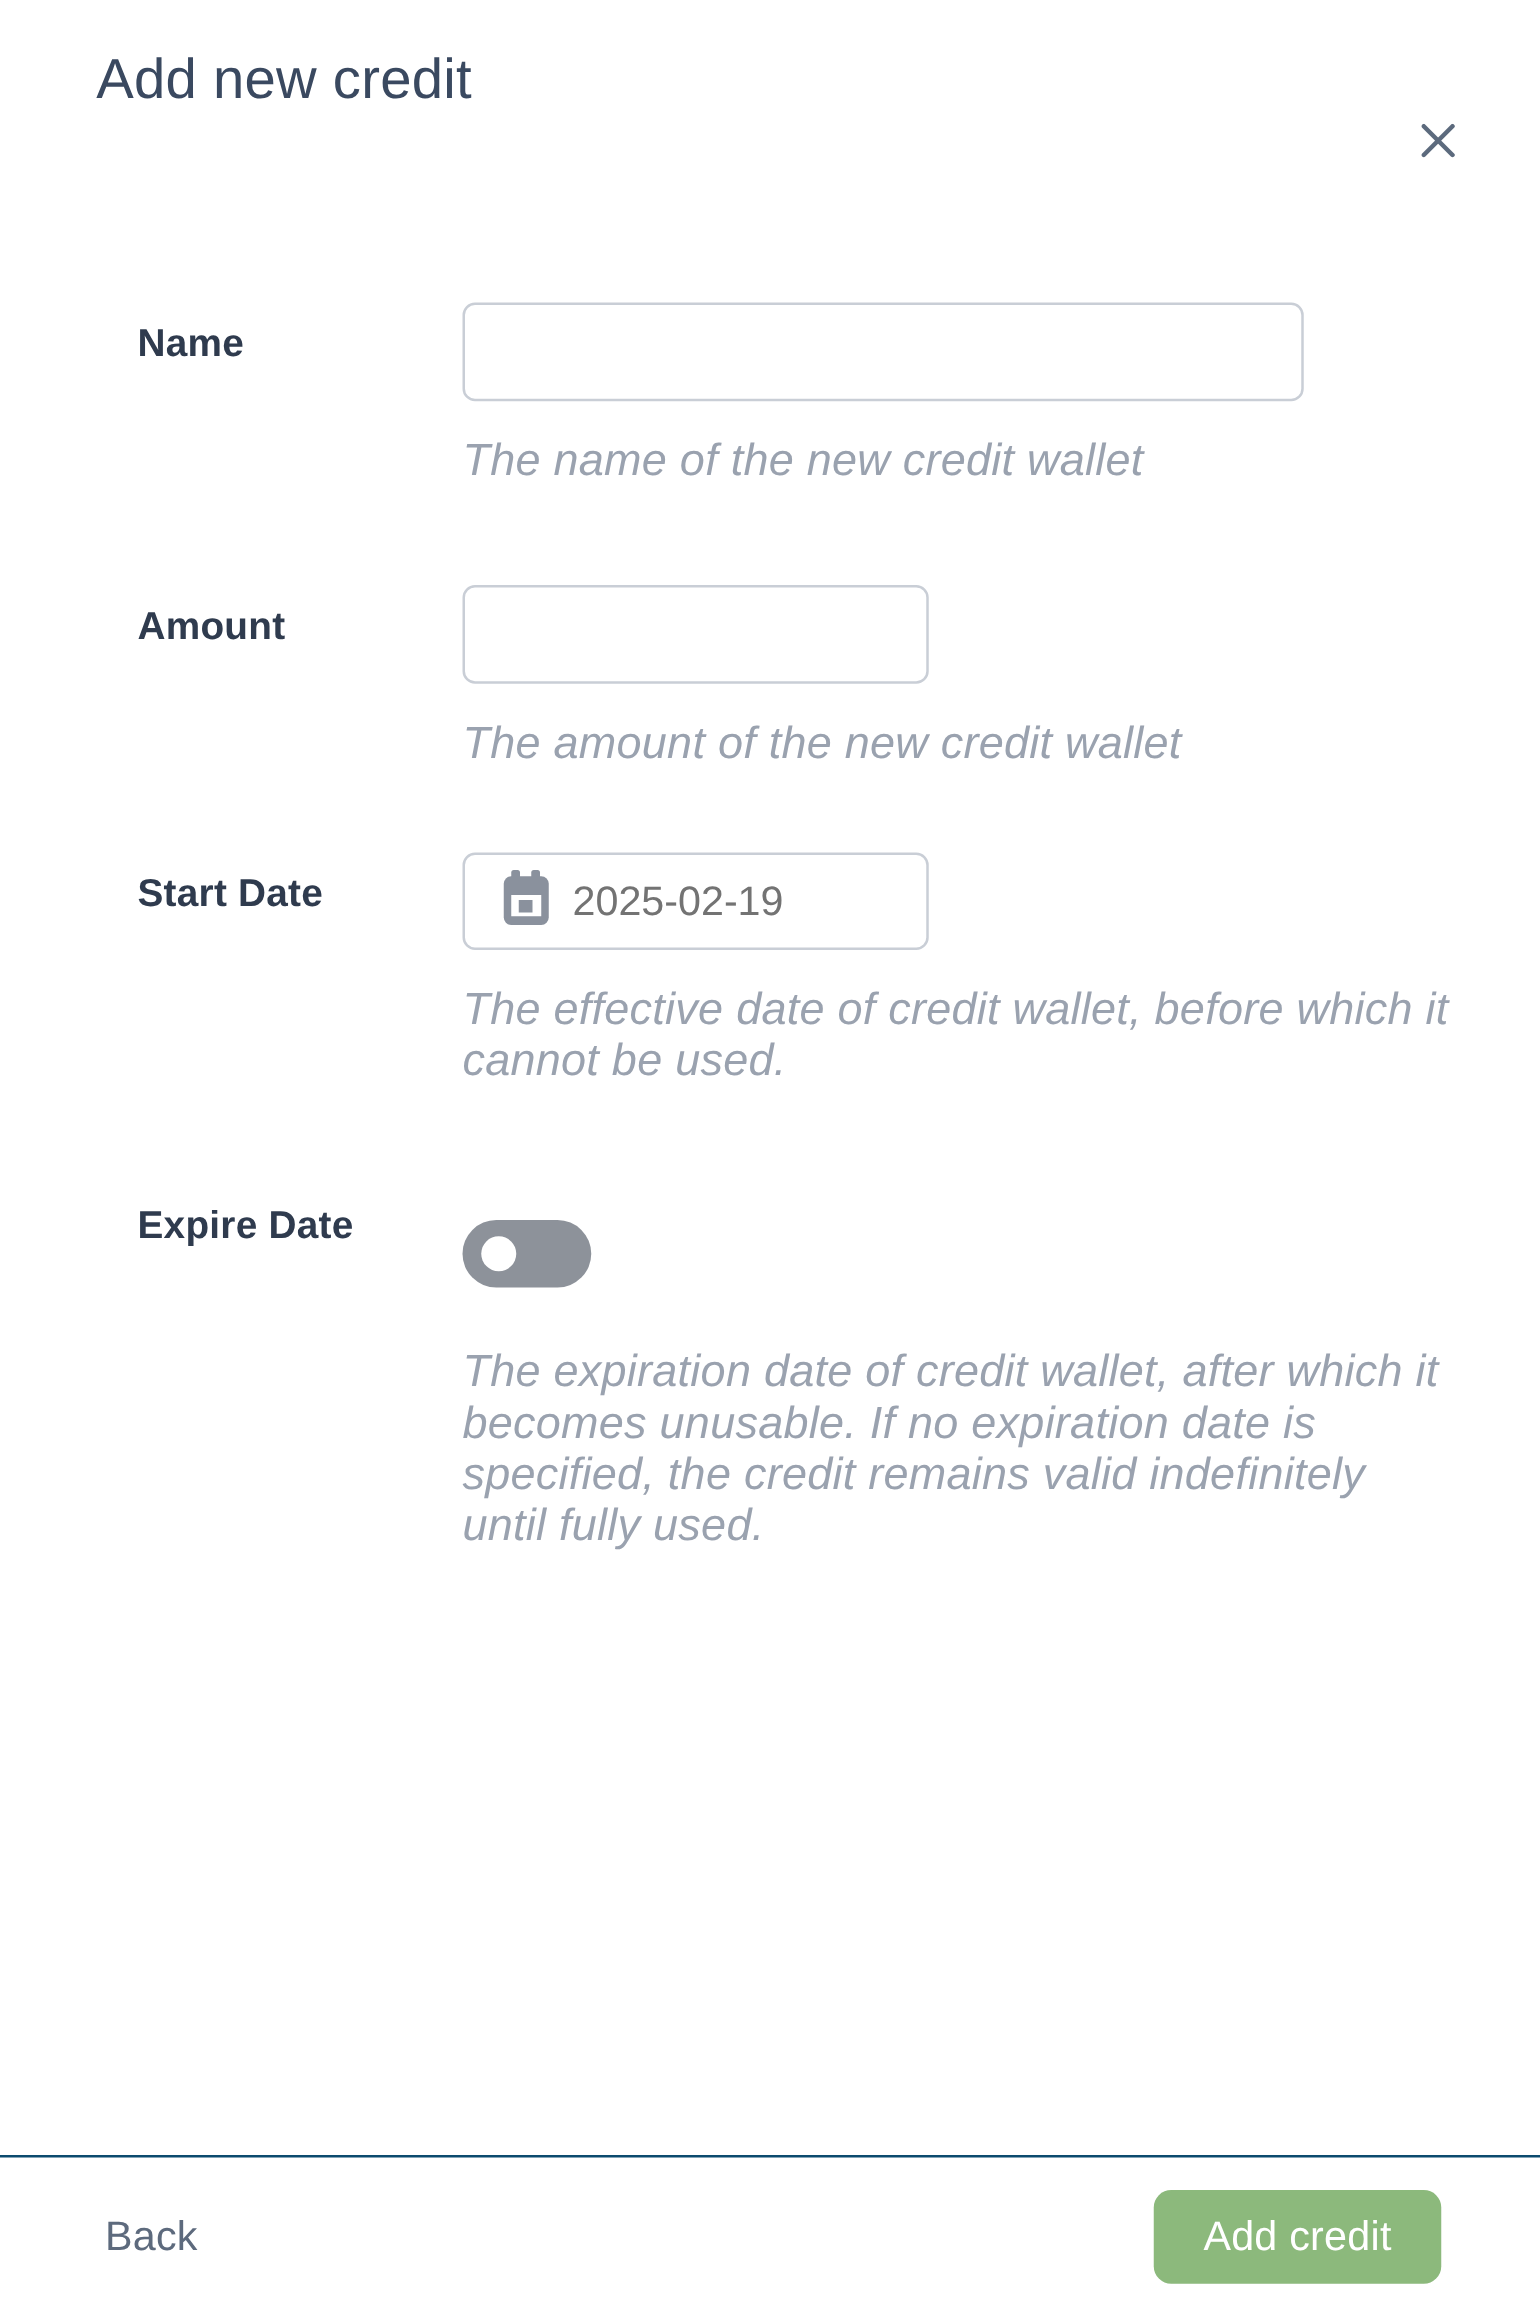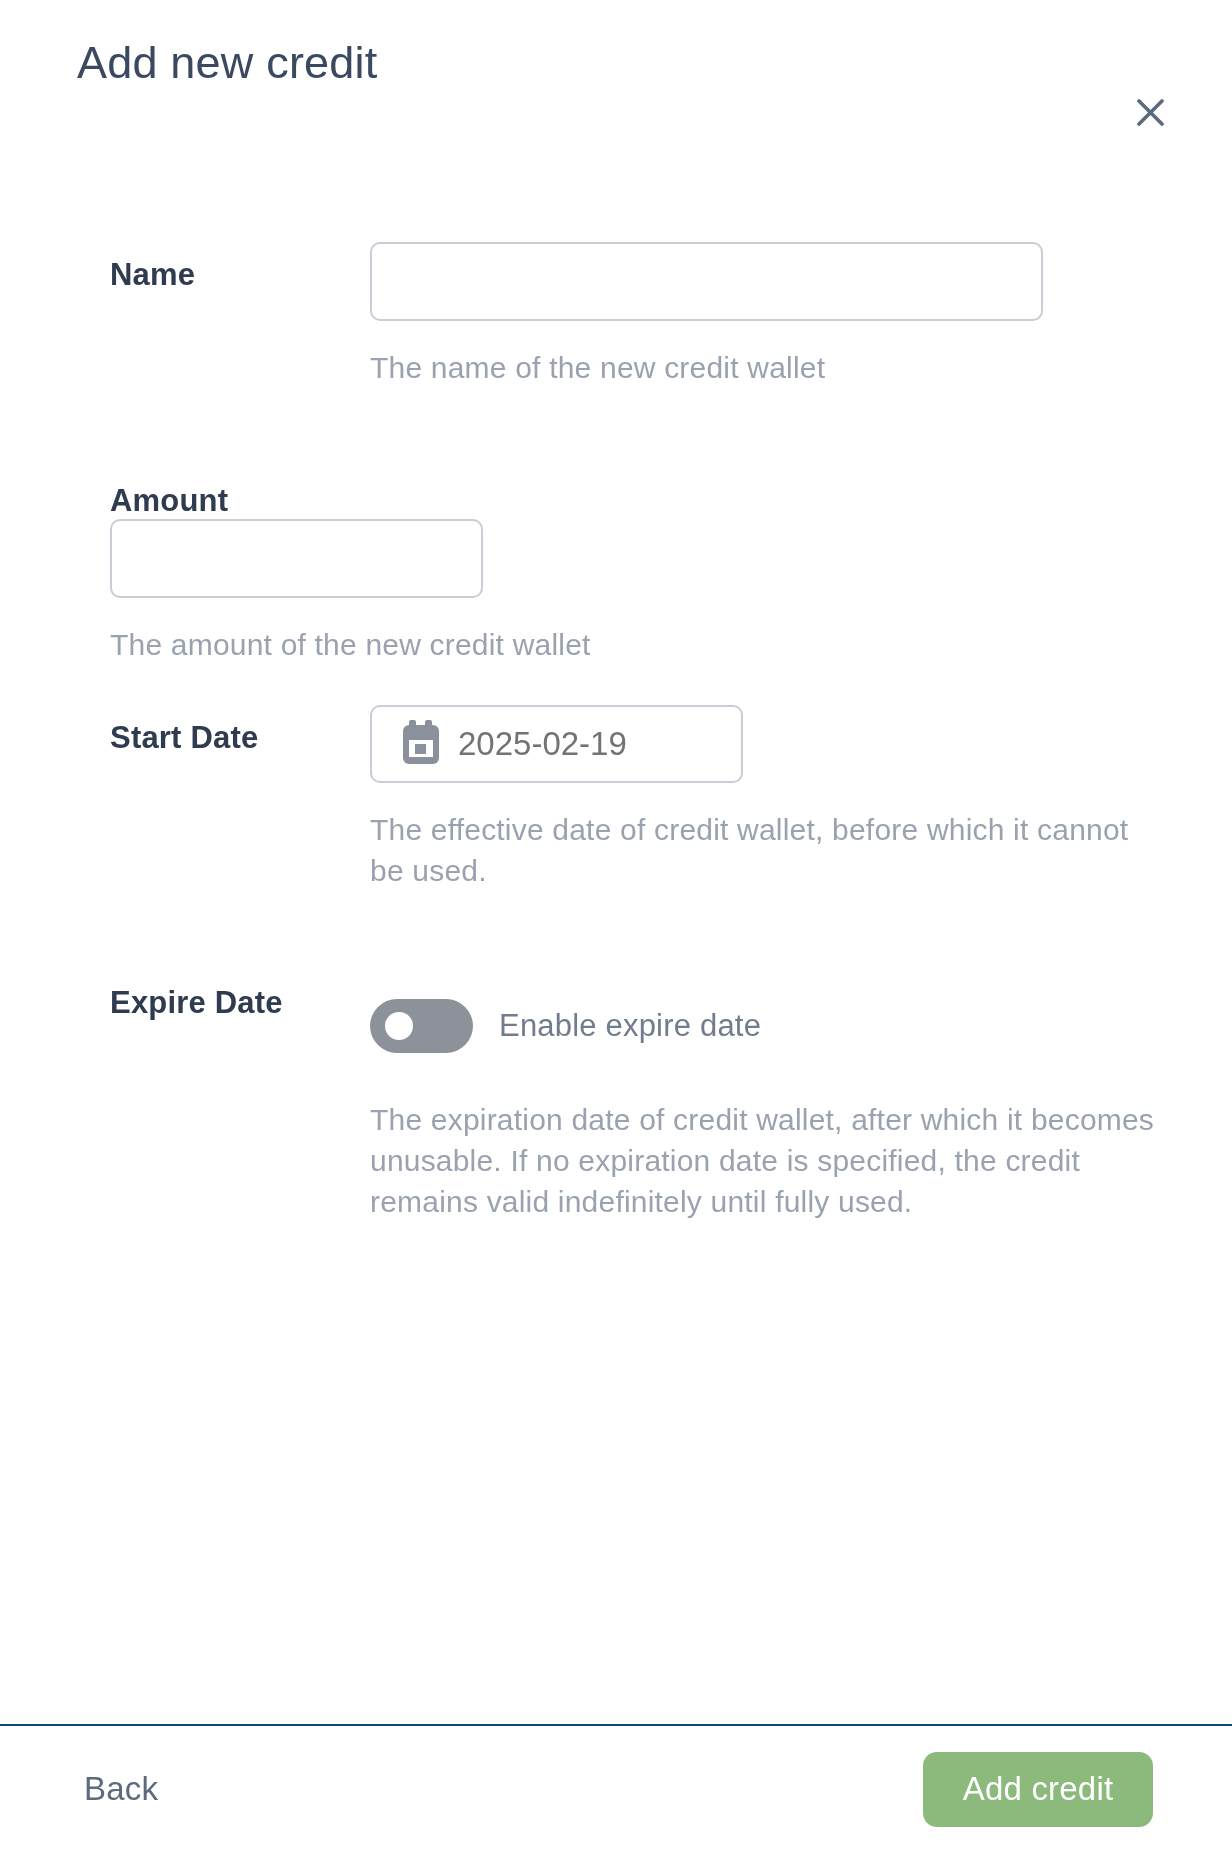--- a/index.html
+++ b/index.html
@@ -72,28 +72,29 @@
     font-size: 32px;
     color: #3c4758;
     padding: 0 24px;
     outline: none;
     font-family: inherit;
   }
   .input-wide   { width: 673px; }
   .input-narrow { width: 373px; }
   .helper-text {
     margin-top: 26px;
-    font-size: 30px;
+    font-size: 36px;
     line-height: 41px;
     color: #9aa2af;
     max-width: 790px;
     letter-spacing: 0.2px;
+    font-style: italic;
   }
   .row-name   { margin-bottom: 80px; }
-  .row-amount { margin-bottom: 40px; flex-direction: column; }
+  .row-amount { margin-bottom: 68px; }
   .row-start  { margin-bottom: 94px; }
   
   .date-box {
     display: flex;
     align-items: center;
     width: 373px;
     height: 78px;
     border: 2px solid #c9ced6;
     border-radius: 10px;
     background: #ffffff;
@@ -226,21 +227,20 @@
       </div>
     </div>
 
     <div class="form-row row-expire">
       <div class="field-label">Expire Date</div>
       <div class="field-control">
         <div class="toggle-line">
           <div class="toggle" role="switch" aria-checked="false">
             <div class="toggle-knob"></div>
           </div>
-          <span class="toggle-text">Enable expire date</span>
         </div>
         <div class="helper-text expire-helper">The expiration date of credit wallet, after which it becomes unusable. If no expiration date is specified, the credit remains valid indefinitely until fully used.</div>
       </div>
     </div>
 
   </div>
 
   <div class="modal-footer">
     <button class="back-btn">Back</button>
     <button class="submit-btn">Add credit</button>

